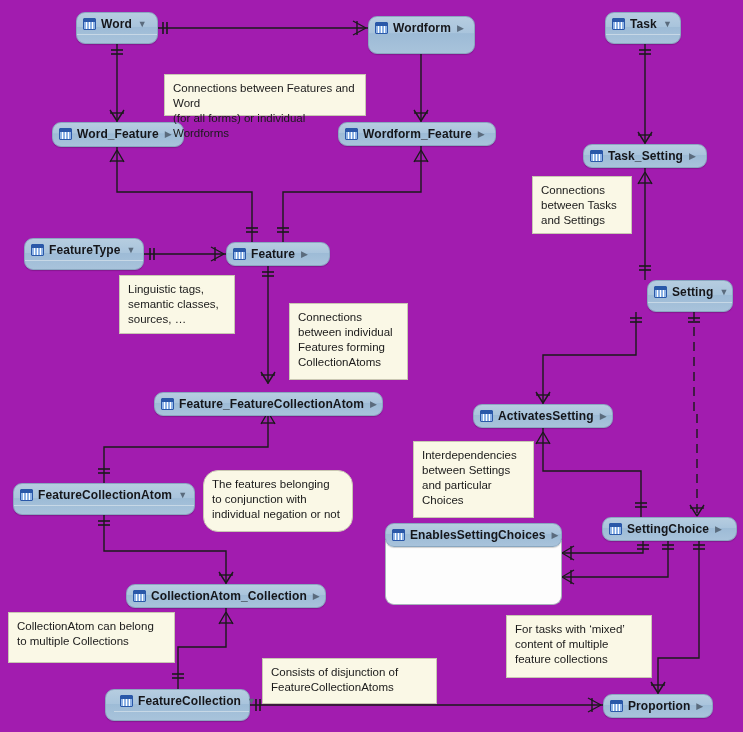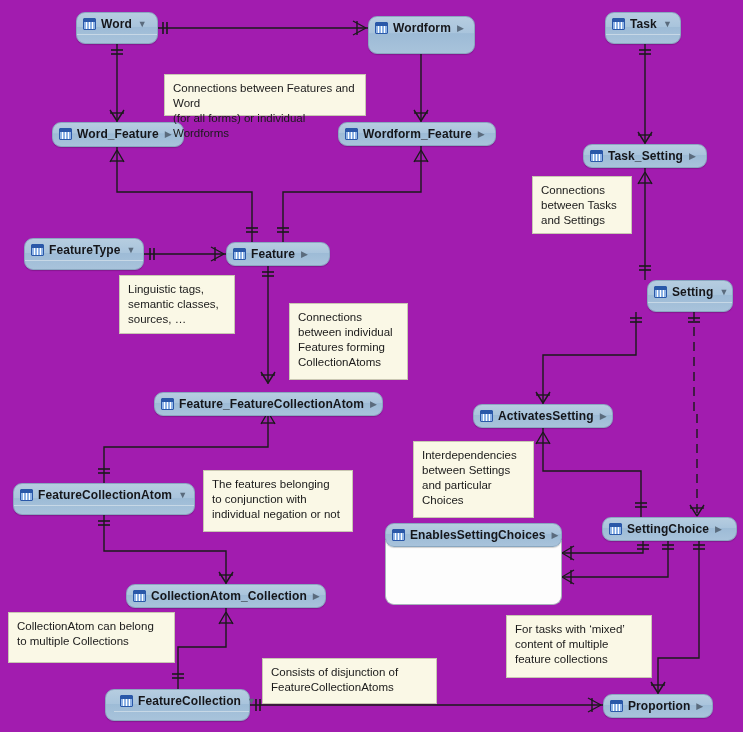--- a/index.html
+++ b/index.html
@@ -402,21 +402,21 @@
   <div class="note" style="left:289px;top:303px;width:119px;height:77px;">Connections
 between individual
 Features forming
 CollectionAtoms</div>
 
   <div class="note" style="left:413px;top:441px;width:121px;height:77px;">Interdependencies
 between Settings
 and particular
 Choices</div>
 
-  <div class="note" style="left:203px;top:470px;width:150px;height:62px;">The features belonging
+  <div class="note" style="left:203px;top:470px;width:150px;height:62px;border-radius:15px;">The features belonging
 to conjunction with
 individual negation or not</div>
 
   <div class="note" style="left:8px;top:612px;width:167px;height:51px;">CollectionAtom can belong
 to multiple Collections</div>
 
   <div class="note" style="left:506px;top:615px;width:146px;height:63px;">For tasks with ‘mixed’
 content of multiple
 feature collections</div>
 

